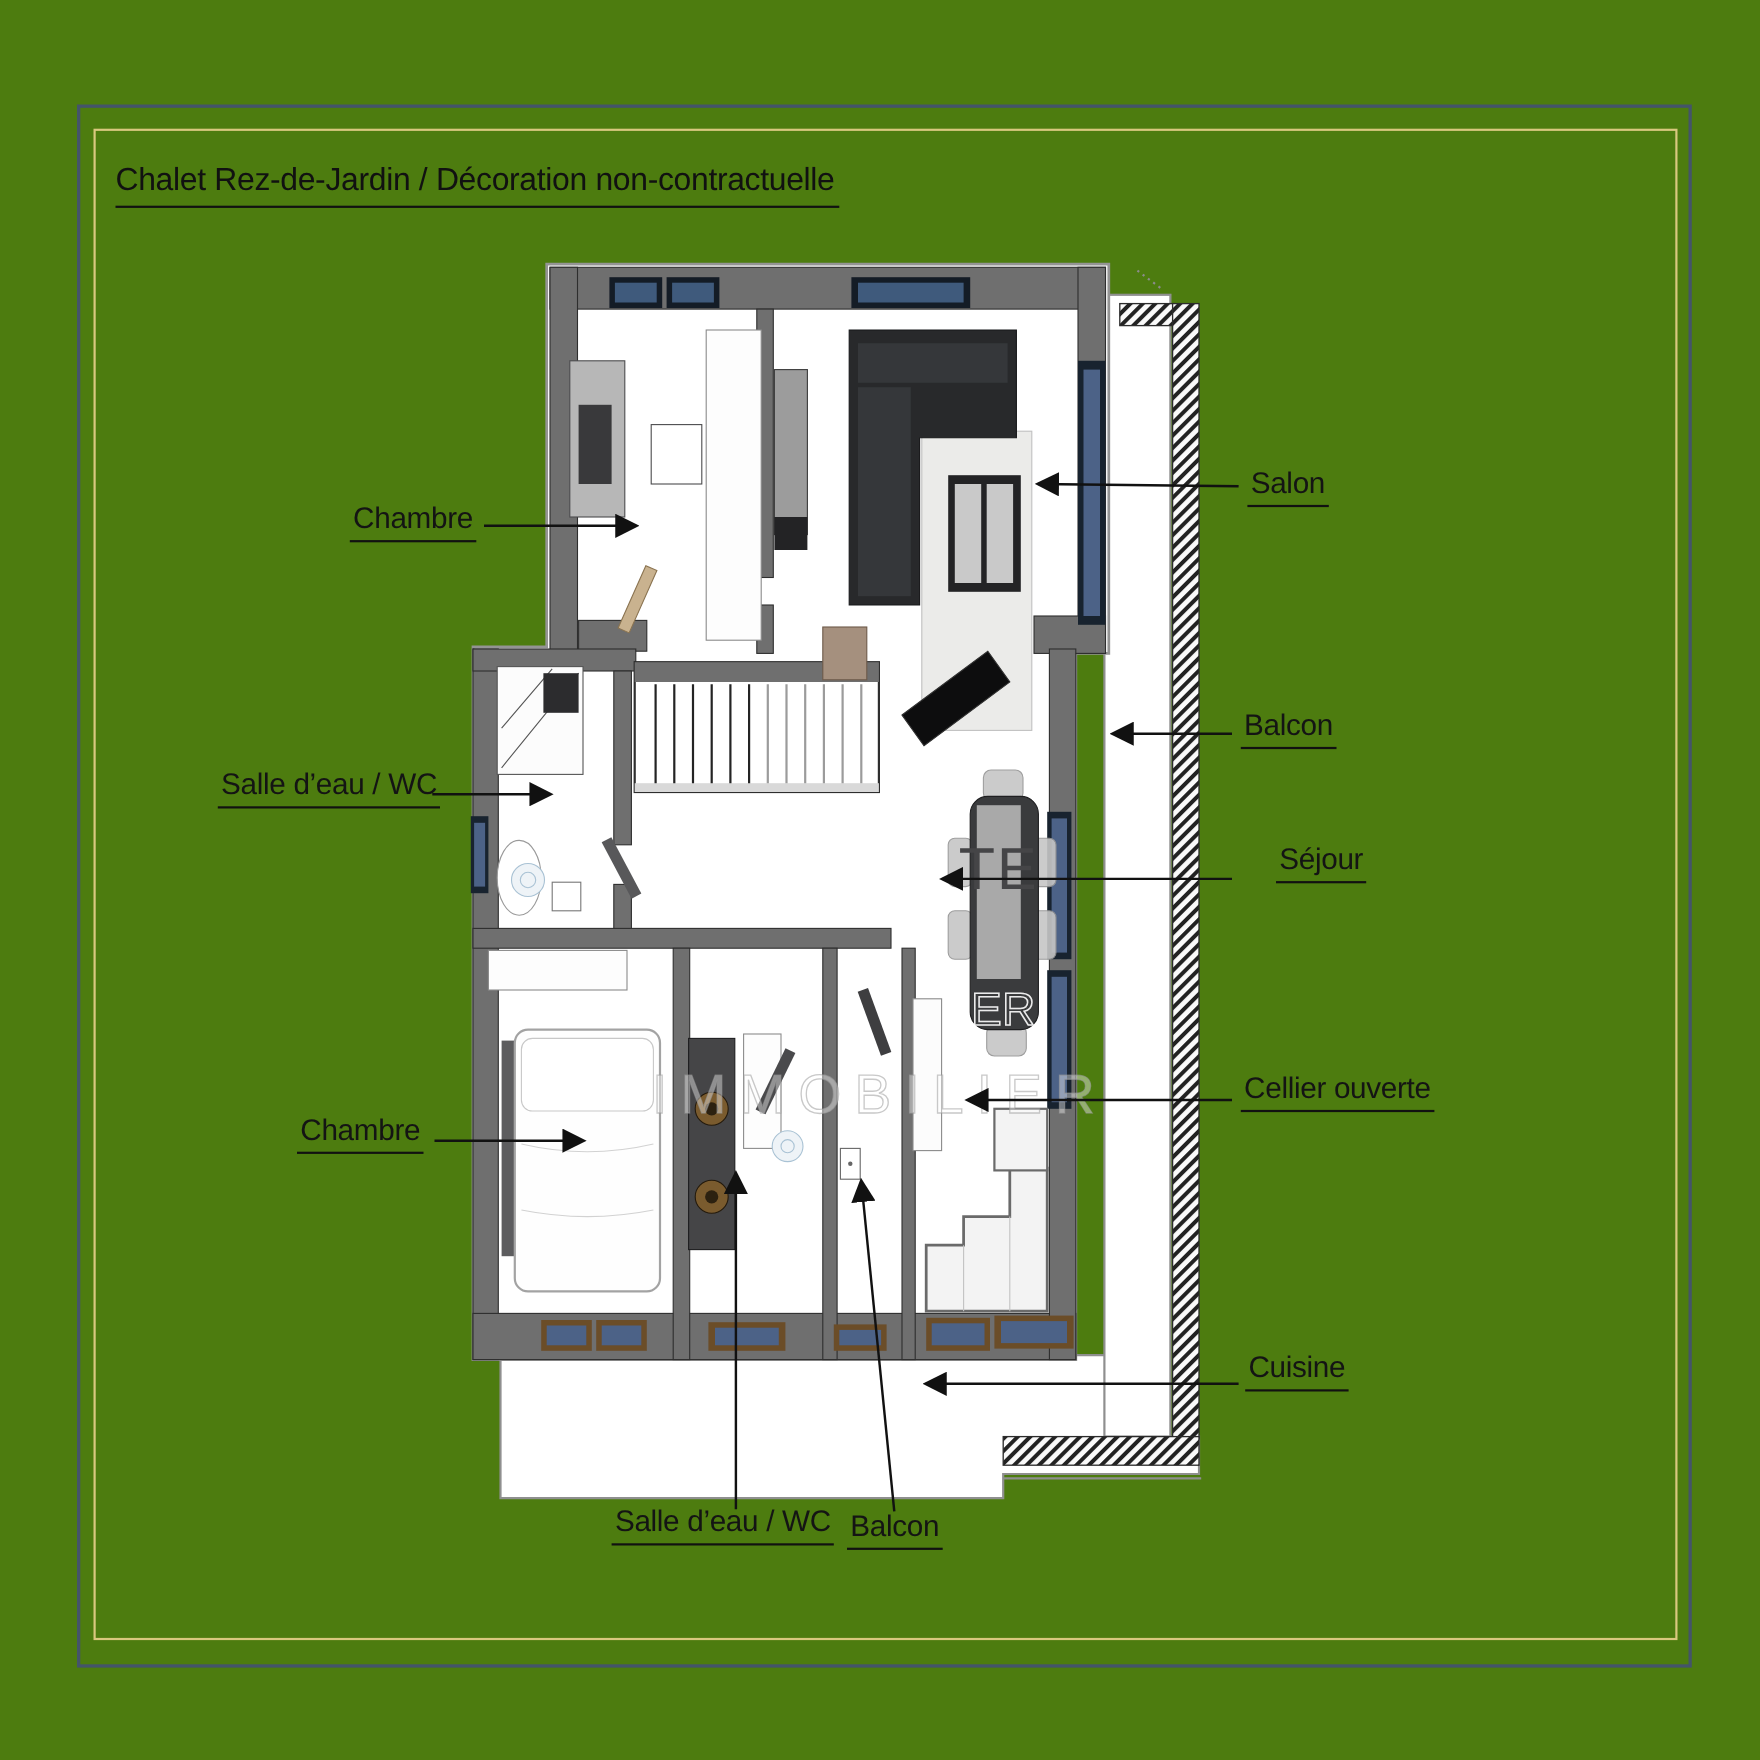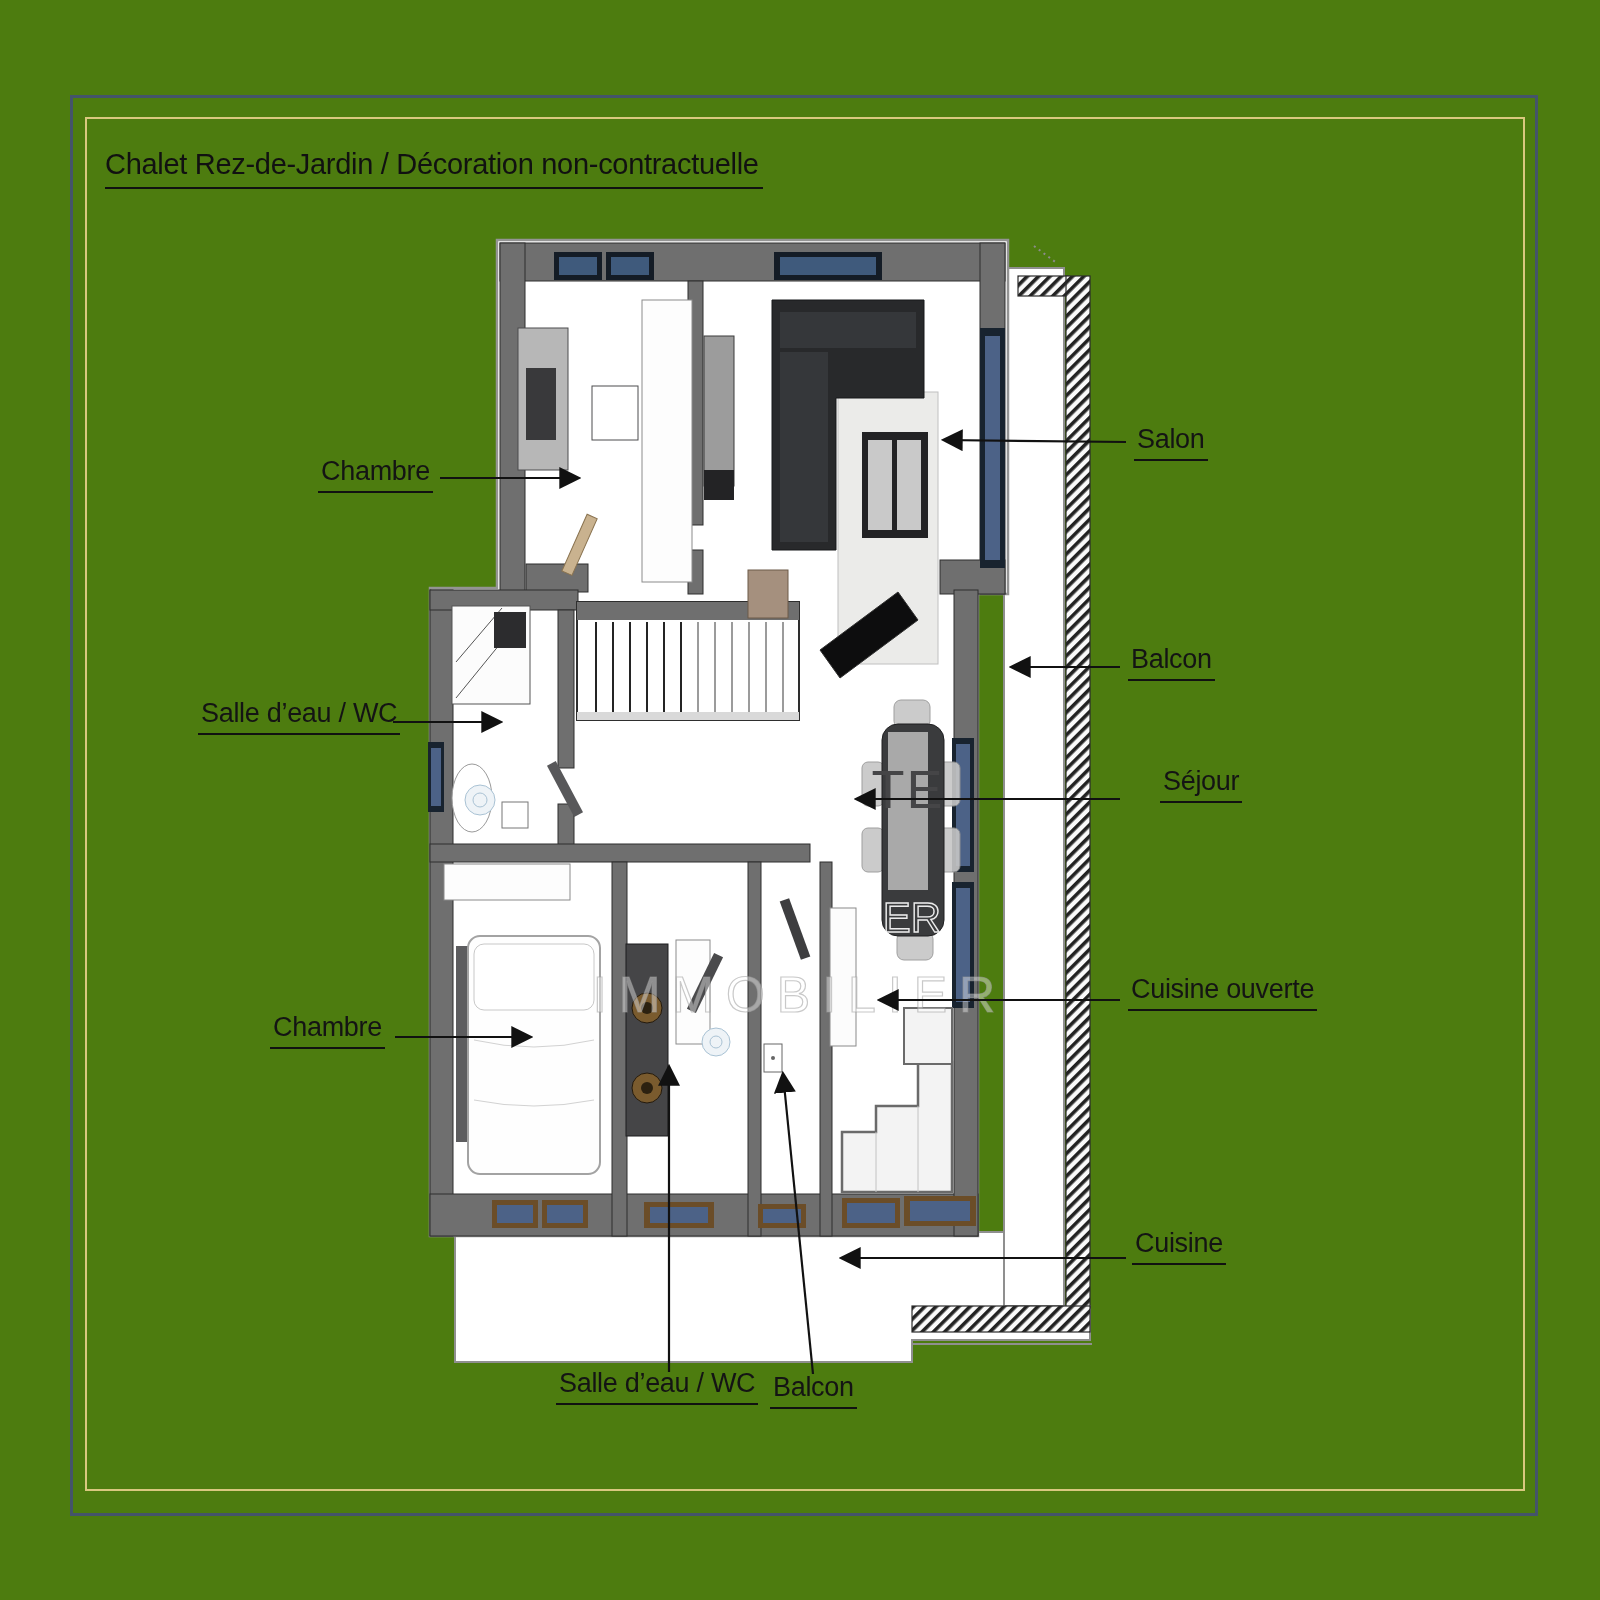--- a/index.html
+++ b/index.html
@@ -215,18 +215,18 @@
       <line x1="813" y1="1374" x2="783" y2="1074" marker-end="url(#arr)"></line>
     </g>
   </svg>
 
   <div class="lbl" style="left:318px;top:456px;">Chambre</div>
   <div class="lbl" style="left:198px;top:698px;">Salle d’eau / WC</div>
   <div class="lbl" style="left:270px;top:1012px;">Chambre</div>
   <div class="lbl" style="left:1134px;top:424px;">Salon</div>
   <div class="lbl" style="left:1128px;top:644px;">Balcon</div>
   <div class="lbl" style="left:1128px;top:766px;margin-left:32px;">Séjour</div>
-  <div class="lbl" style="left:1128px;top:974px;">Cuisine ouverte</div>
+  <div class="lbl" style="left:1128px;top:974px;">Cellier ouverte</div>
   <div class="lbl" style="left:1132px;top:1228px;">Cuisine</div>
   <div class="lbl" style="left:556px;top:1368px;">Salle d’eau / WC</div>
   <div class="lbl" style="left:770px;top:1372px;">Balcon</div>
 
 </div>
 
 </body></html>

